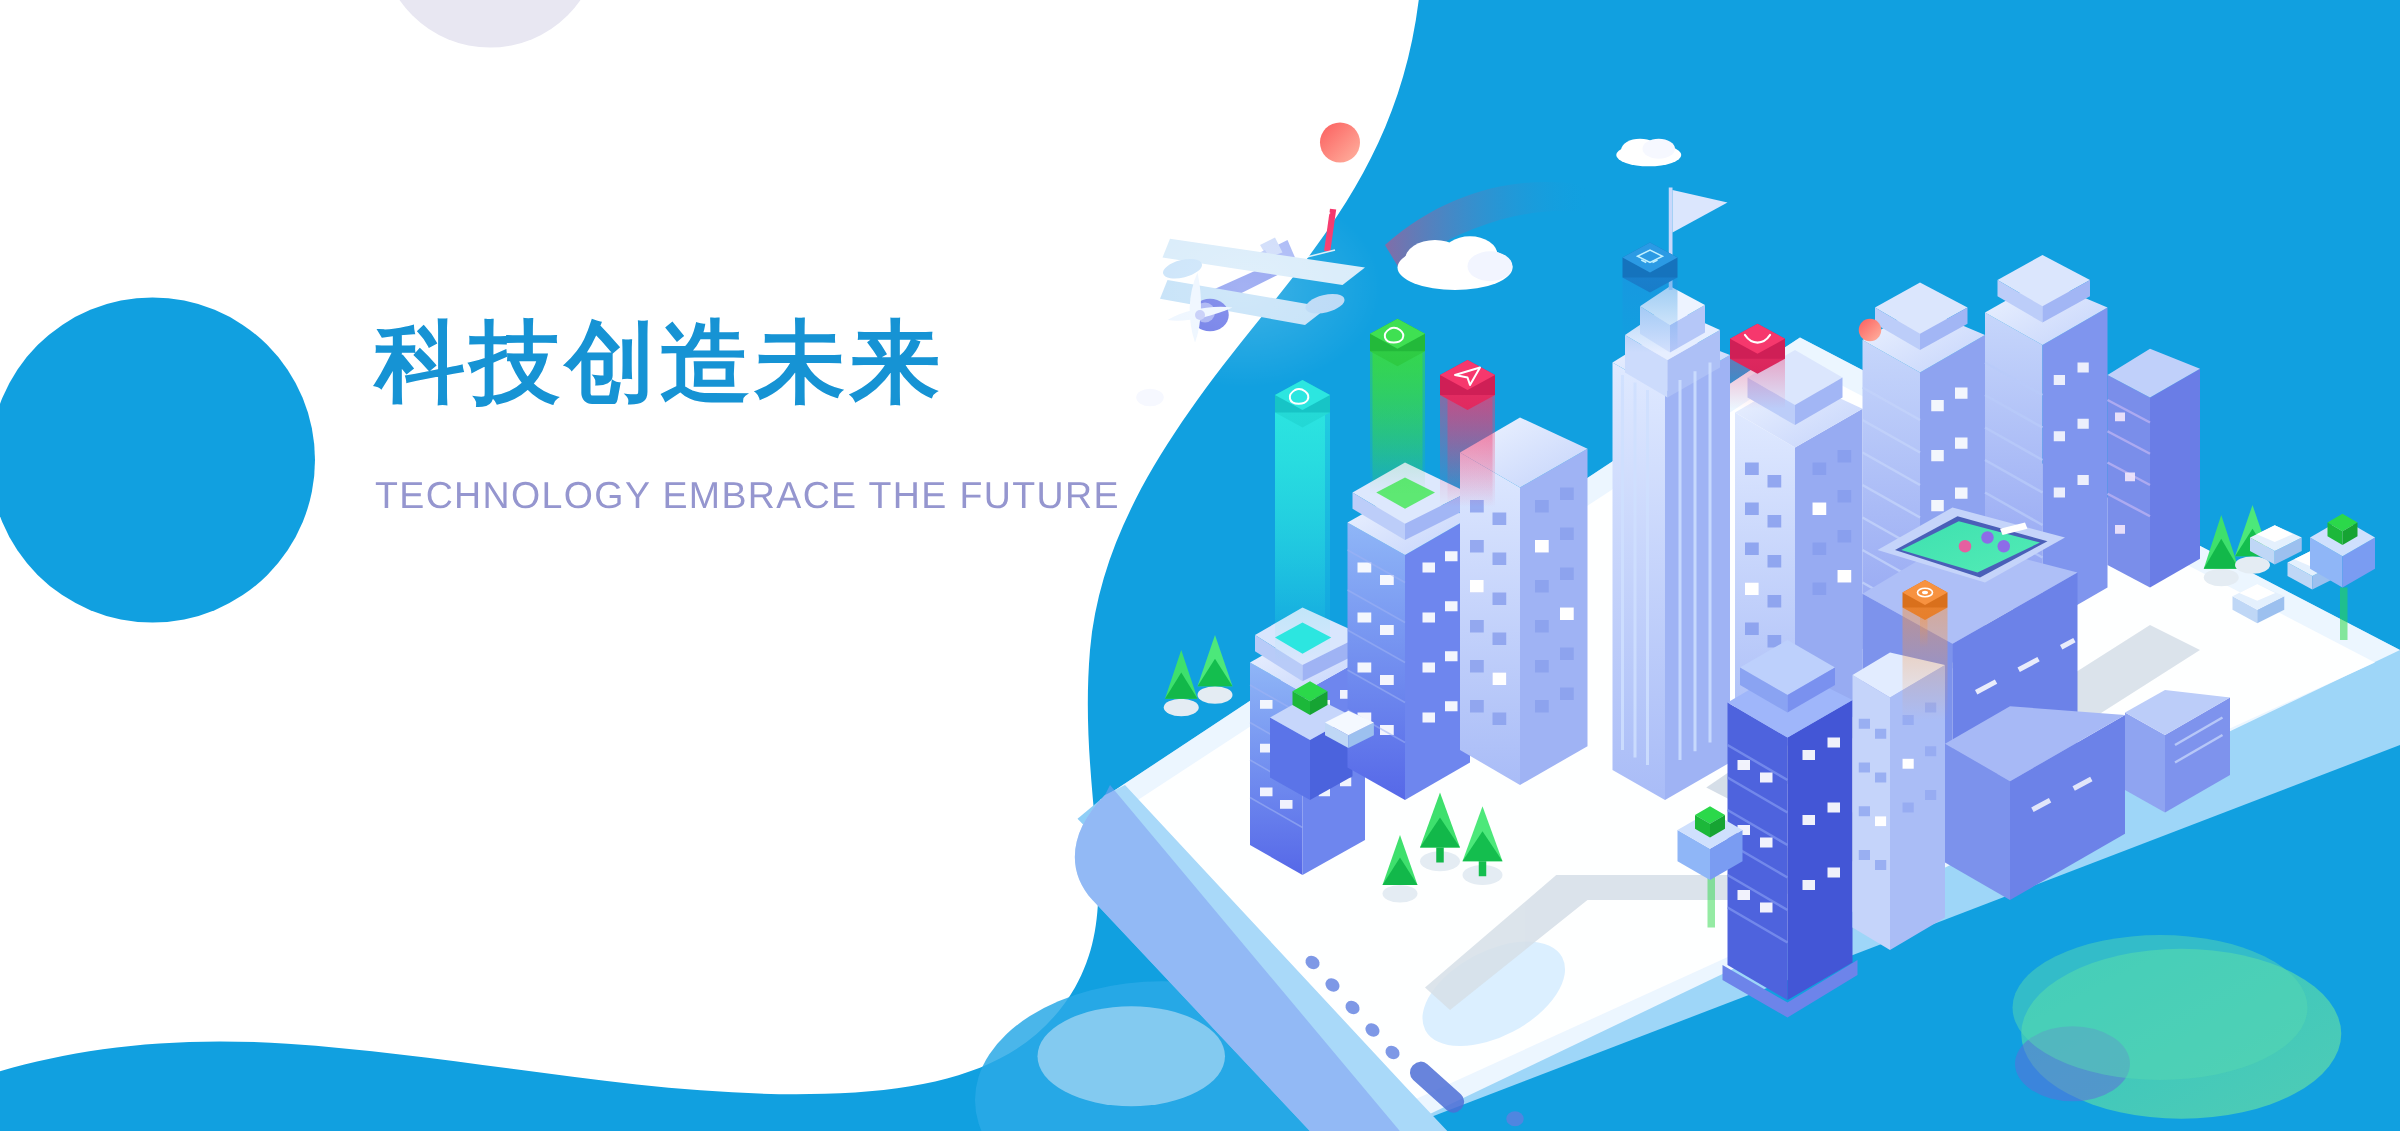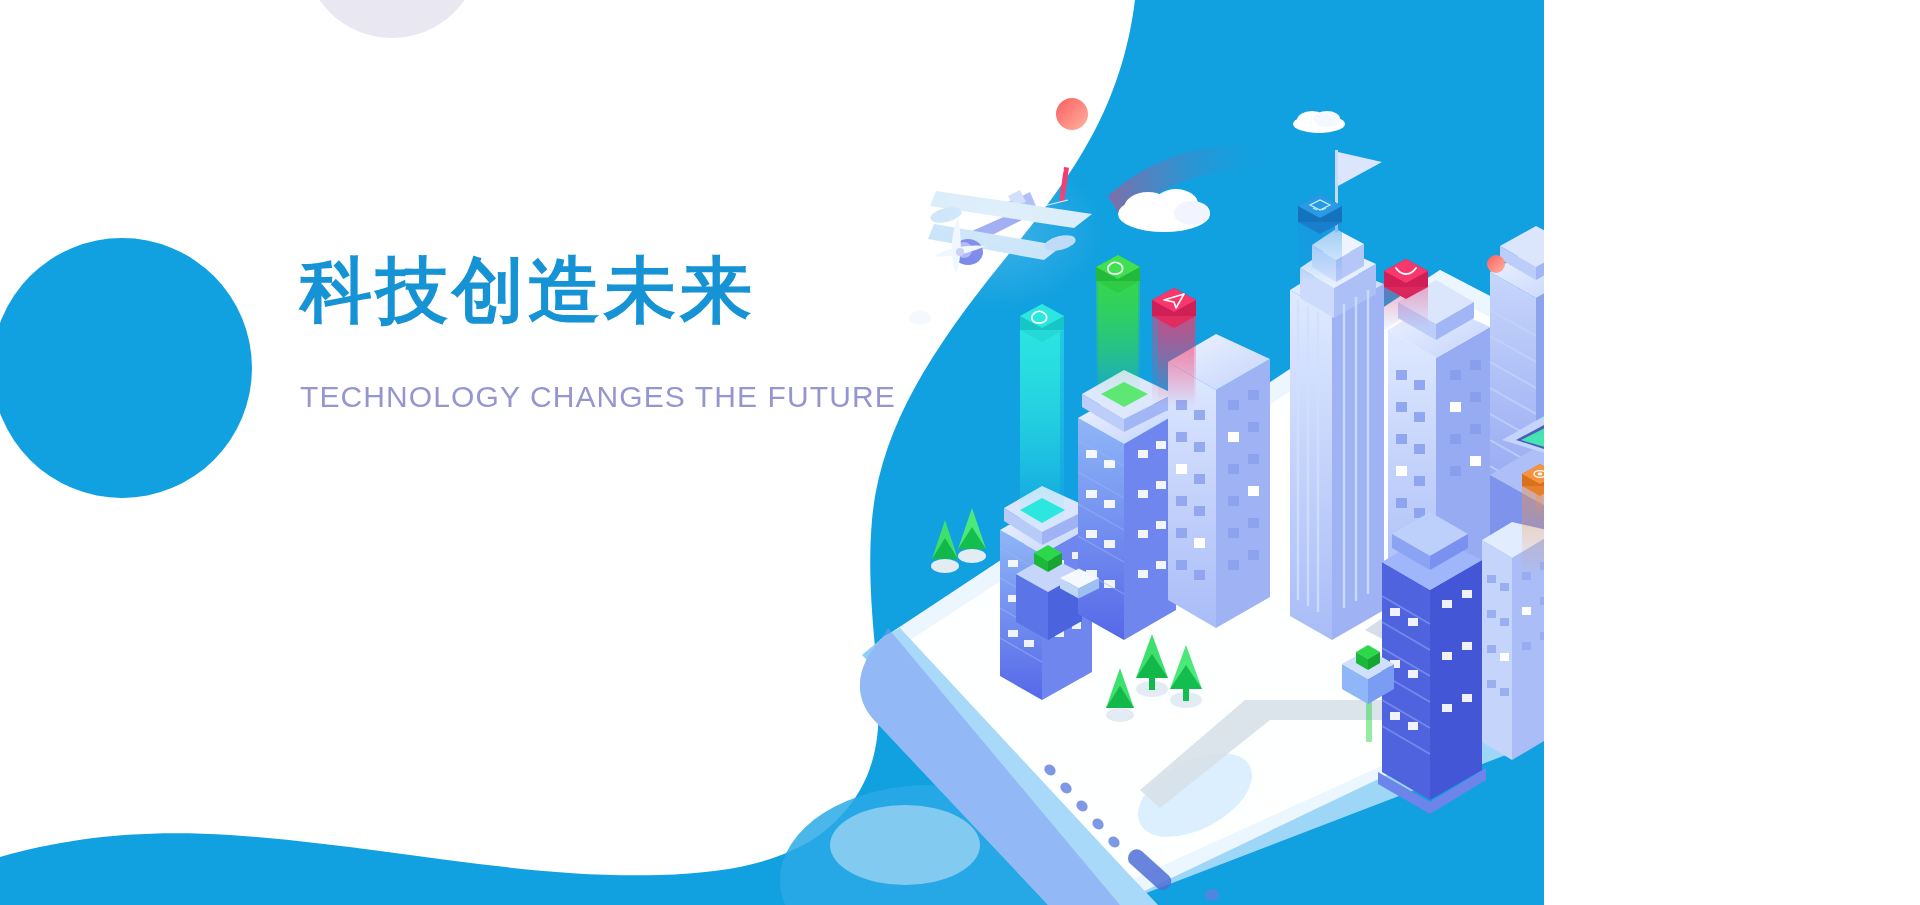--- a/index.html
+++ b/index.html
@@ -4,21 +4,21 @@
 <style>
   * { margin:0; padding:0; box-sizing:border-box; }
   html, body {
     width:1920px; height:905px;
     overflow:hidden;
     font-family:"Liberation Sans", sans-serif;
     background:#ffffff;
   }
   #banner {
     position:relative;
-    width:1544px; height:905px;
+    width:1920px; height:905px;
     overflow:hidden;
     background:#ffffff;
   }
   
   .bg-svg { position:absolute; inset:0; width:1920px; height:905px; }
 
   
   .copy {
     position:absolute;
     left:300px; top:245px;
@@ -721,17 +721,17 @@
       <circle cx="1072" cy="114" r="16" fill="url(#gCoral)"></circle>
       <circle cx="1496" cy="264" r="9" fill="url(#gCoral)"></circle>
 
       <ellipse cx="995" cy="230" rx="110" ry="80" fill="url(#gGlow)" opacity=".35"></ellipse>
     </g>
   </svg>
 
   <div class="copy">
     <div class="headline">科技创造未来</div>
     <div class="subline">
-      <div>TECHNOLOGY CHANGES THE FUTURE</div>
+      <div>TECHNOLOGY EMBRACE THE FUTURE</div>
     </div>
   </div>
 
 </div>
 
 </body></html>

